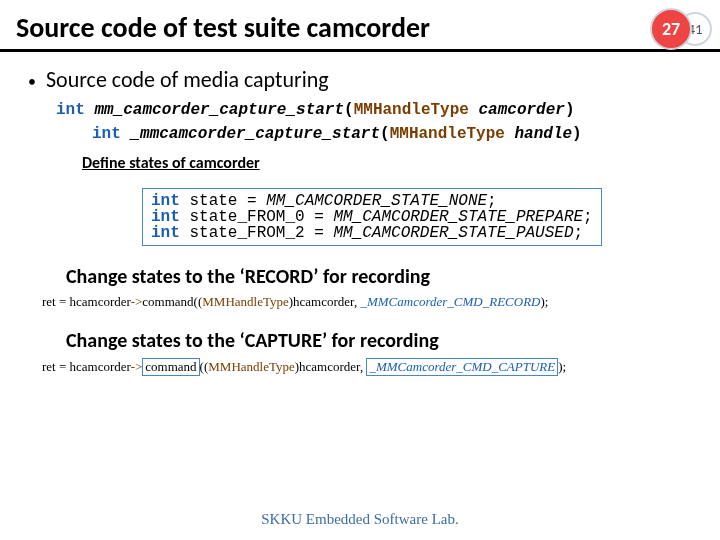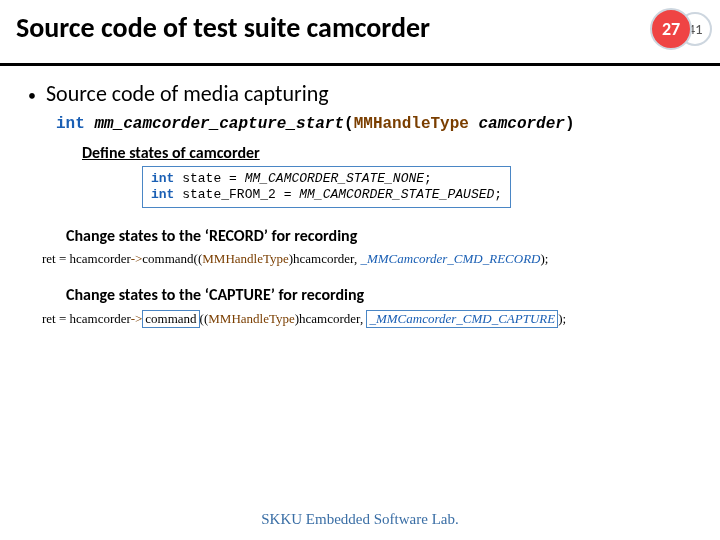--- a/index.html
+++ b/index.html
@@ -7,21 +7,21 @@
     width: 720px;
     height: 540px;
     background: #ffffff;
     font-family: Calibri, Arial, sans-serif;
     position: relative;
     overflow: hidden;
   }
   .header {
     display: flex;
     align-items: center;
-    padding: 10px 16px 18px 16px;
+    padding: 10px 16px 4px 16px;
     border-bottom: 3px solid #000;
   }
   .title {
     font-size: 28px;
     font-weight: 700;
     color: #000;
     flex: 1;
   }
   .page-badges {
     position: absolute;
@@ -88,34 +88,34 @@
   .section-label {
     margin-left: 60px;
     margin-top: 10px;
     font-size: 16px;
     font-weight: 700;
     text-decoration: underline;
     color: #000;
   }
   .code-box {
     margin-left: 120px;
-    margin-top: 4px;
+    margin-top: 16px;
     border: 1px solid #4a86c5;
     padding: 4px 8px;
     display: inline-block;
     font-family: Consolas, "Courier New", monospace;
-    font-size: 13px;
+    font-size: 16px;
     line-height: 16px;
   }
   .code-box .kw { font-weight: 700; }
   .code-box .const { color: #000; font-style: italic; }
   .block-label {
     margin-left: 44px;
     margin-top: 18px;
-    font-size: 16px;
+    font-size: 20px;
     font-weight: 700;
     color: #000;
   }
   .code-line {
     margin-left: 20px;
     margin-top: 6px;
     font-family: Liberation Serif, serif;
     font-size: 13px;
     white-space: nowrap;
   }
@@ -161,25 +161,32 @@
     <span>Source code of media capturing</span>
   </div>
 
   <div class="sig-row">
     <span class="kw">int</span>
     <span> </span>
     <span class="fn">mm_camcorder_capture_start</span><span class="paren">(</span><span class="typ">MMHandleType</span>
     <span> </span><span class="fn">camcorder</span><span class="paren">)</span>
   </div>
 
+  <div class="sig-row" style="margin-left:70px;">
+    <span class="kw">int</span>
+    <span> </span>
+    <span class="fn">_mmcamcorder_capture_start</span><span class="paren">(</span><span class="typ">MMHandleType</span>
+    <span> </span><span class="fn">handle</span><span class="paren">)</span>
+  </div>
 
   <div class="section-label">Define states of camcorder</div>
 
   <div class="code-box">
     <div><span class="kw">int</span> <span>state</span> = <span class="const">MM_CAMCORDER_STATE_NONE</span>;</div>
+    <div><span class="kw">int</span> <span>state_FROM_0</span> = <span class="const">MM_CAMCORDER_STATE_PREPARE</span>;</div>
     <div><span class="kw">int</span> <span>state_FROM_2</span> = <span class="const">MM_CAMCORDER_STATE_PAUSED</span>;</div>
   </div>
 
   <div class="block-label">Change states to the ‘RECORD’ for recording</div>
   <div class="code-line">
     <span class="var">ret</span> <span class="punc">=</span> <span class="var">hcamcorder</span><span class="arrow">-&gt;</span><span class="call">command</span><span class="punc">((</span><span class="typ">MMHandleType</span><span class="punc">)</span><span class="var">hcamcorder</span><span class="punc">, </span><span class="cmd">_MMCamcorder_CMD_RECORD</span><span class="punc">);</span>
   </div>
 
   <div class="block-label">Change states to the ‘CAPTURE’ for recording</div>
   <div class="code-line">

